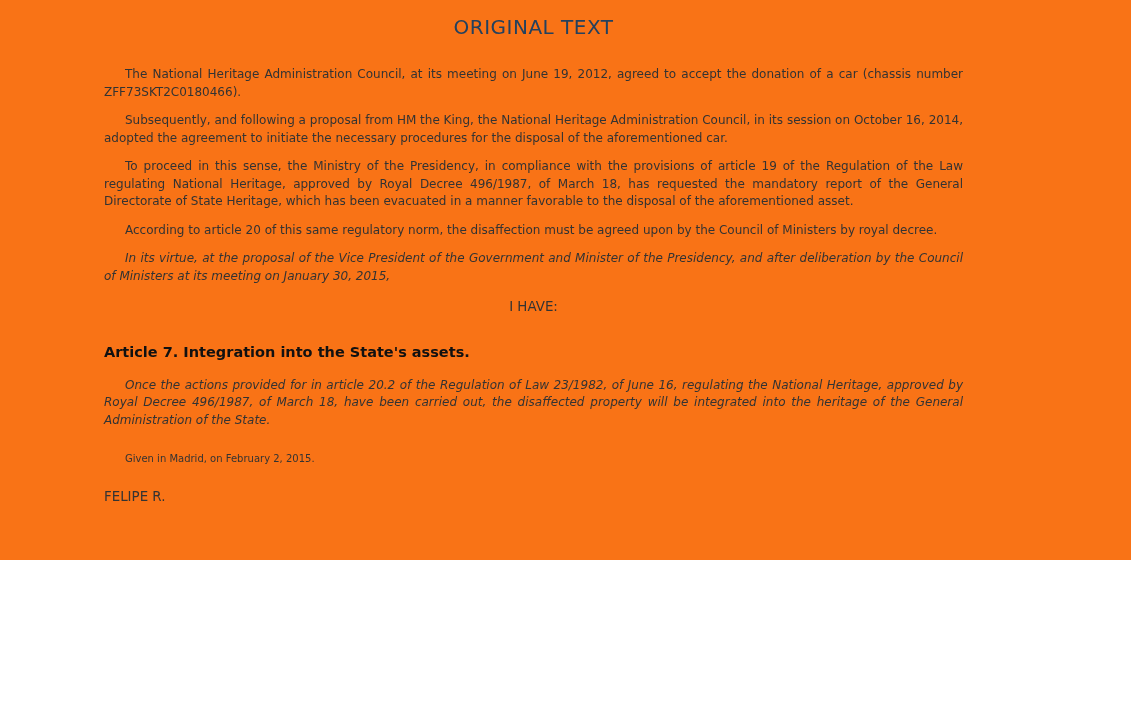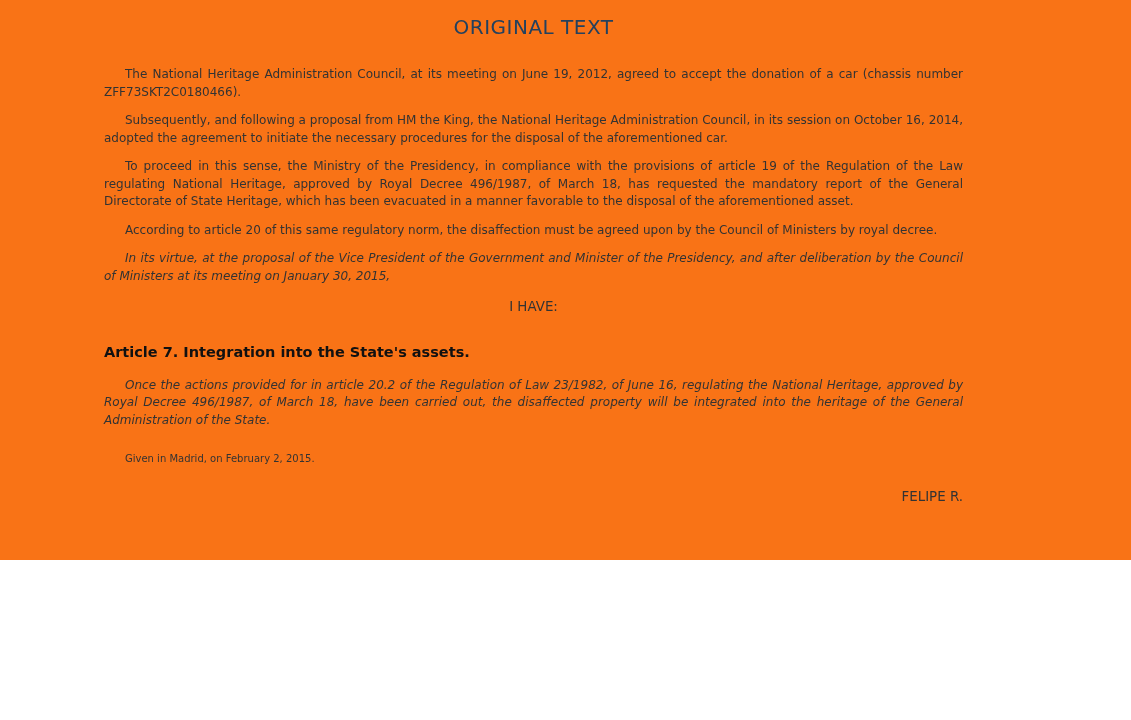--- a/index.html
+++ b/index.html
@@ -73,21 +73,20 @@
     color: #333333;
     text-indent: 21px;
     margin-top: 21px;
     margin-bottom: 0;
   }
 
   p.signature {
     font-size: 13.4px;
     line-height: 17.5px;
     color: #333333;
-    text-align: right;
     text-indent: 0;
     margin-top: 20px;
     margin-bottom: 0;
   }
 </style>
 </head>
 <body>
 
 <div class="page">
   <div class="content">

